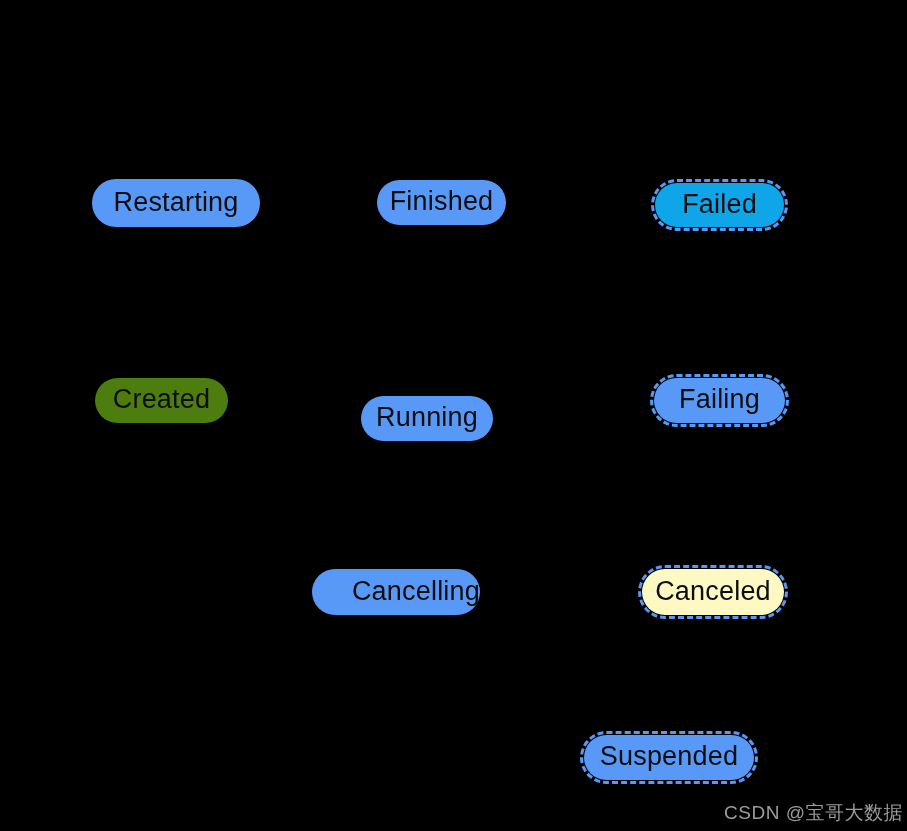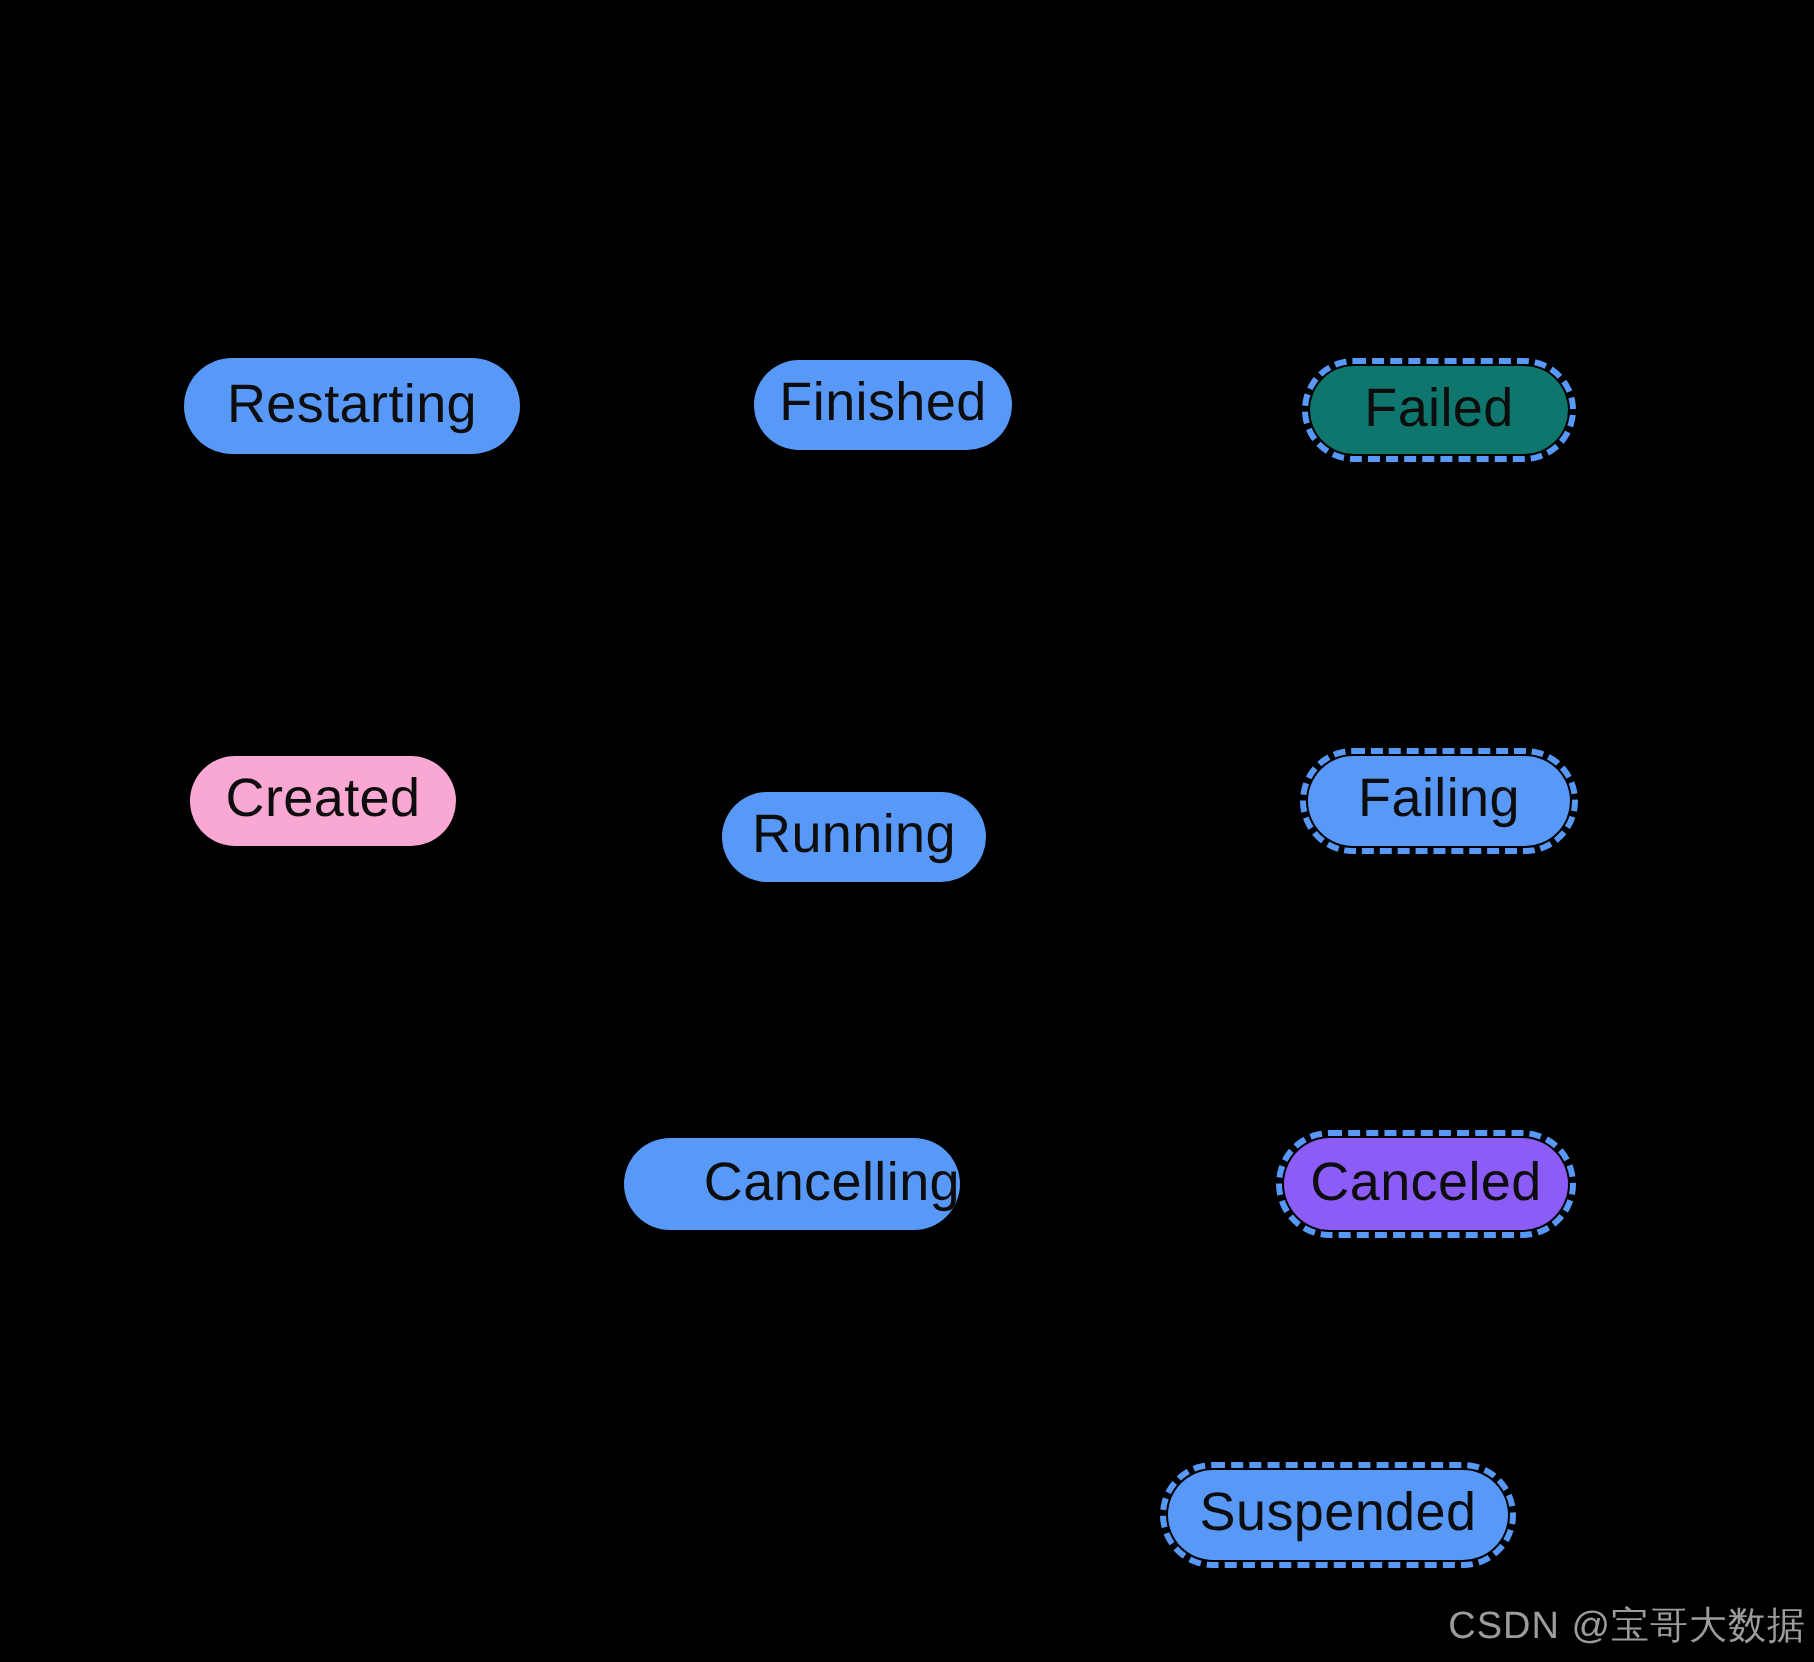--- a/index.html
+++ b/index.html
@@ -49,36 +49,36 @@
 <body>
 
 <div id="canvas" style="background: rgb(0, 0, 0);">
   <div id="nodes-layer">
       <div class="node" style="left: 92px; top: 179px; width: 168px; height: 48px; background: rgb(88, 153, 248); color: rgb(13, 13, 13);">
         <span class="lbl">Restarting</span>
       </div>
       <div class="node" style="left: 377px; top: 180px; width: 129px; height: 45px; background: rgb(88, 153, 248); color: rgb(13, 13, 13);">
         <span class="lbl">Finished</span>
       </div>
-      <div class="node dashed" style="left: 655px; top: 183px; width: 129px; height: 44px; background: #0f766e; color: rgb(13, 13, 13);">
+      <div class="node dashed" style="left: 655px; top: 183px; width: 129px; height: 44px; background: #0ea5e9; color: rgb(13, 13, 13);">
         <span class="lbl">Failed</span>
       </div>
-      <div class="node" style="left: 95px; top: 378px; width: 133px; height: 45px; background: #f9a8d4; color: rgb(13, 13, 13);">
+      <div class="node" style="left: 95px; top: 378px; width: 133px; height: 45px; background: #4d7c0f; color: rgb(13, 13, 13);">
         <span class="lbl">Created</span>
       </div>
       <div class="node" style="left: 361px; top: 396px; width: 132px; height: 45px; background: rgb(88, 153, 248); color: rgb(13, 13, 13);">
         <span class="lbl">Running</span>
       </div>
       <div class="node dashed" style="left: 654px; top: 378px; width: 131px; height: 45px; background: rgb(88, 153, 248); color: rgb(13, 13, 13);">
         <span class="lbl">Failing</span>
       </div>
       <div class="node" style="left: 312px; top: 569px; width: 168px; height: 46px; background: rgb(88, 153, 248); color: rgb(13, 13, 13); justify-content: flex-end;">
         <span class="lbl">Cancelling</span>
       </div>
-      <div class="node dashed" style="left: 642px; top: 569px; width: 142px; height: 46px; background: #8b5cf6; color: rgb(13, 13, 13);">
+      <div class="node dashed" style="left: 642px; top: 569px; width: 142px; height: 46px; background: #fef9c3; color: rgb(13, 13, 13);">
         <span class="lbl">Canceled</span>
       </div>
       <div class="node dashed" style="left: 584px; top: 735px; width: 170px; height: 45px; background: rgb(88, 153, 248); color: rgb(13, 13, 13); justify-content: center;">
         <span class="lbl">Suspended</span>
       </div>
     </div>
   <div id="watermark" style="color: rgb(156, 156, 156);">CSDN @宝哥大数据</div>
 </div>
 
 </body></html>

